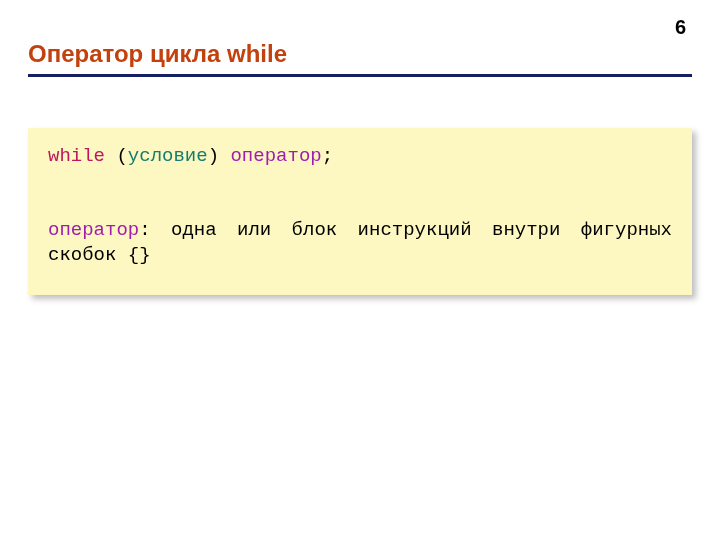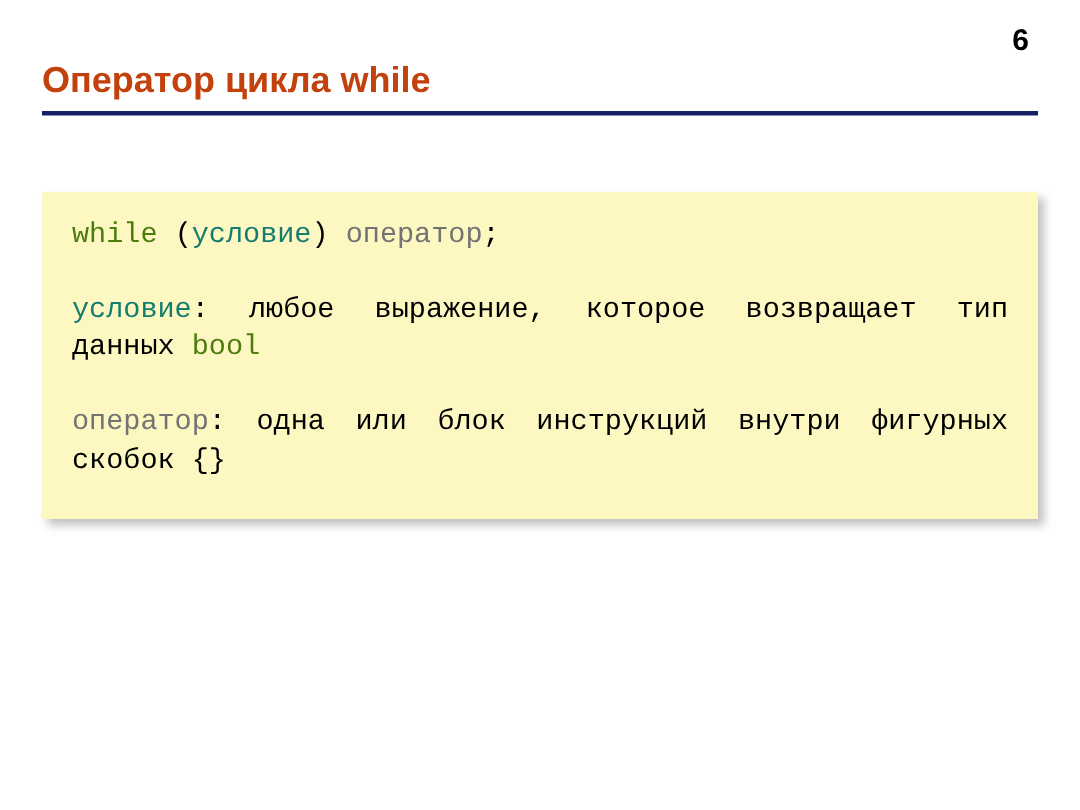--- a/index.html
+++ b/index.html
@@ -43,44 +43,41 @@
     background: #fdf7c1;
     box-shadow: 4px 4px 6px rgba(0,0,0,0.25);
     padding: 16px 20px 26px 20px;
     font-family: "Courier New", Courier, monospace;
     font-size: 19px;
     line-height: 1.35;
     color: #000;
   }
   .code-box p { margin: 0; }
   .code-box .gap { height: 24px; }
-  .c-blue  { color: #4d7c0f; }
+  .c-blue  { color: #be185d; }
   .c-teal  { color: #157d6f; }
-  .c-green { color: #737373; }
+  .c-green { color: #a21caf; }
   .just { text-align: justify; text-justify: inter-word; }
 </style>
 </head>
 <body>
 
 <div class="page-number">6</div>
 
 <div class="title">Оператор цикла while</div>
 <div class="title-rule"></div>
 
 <div class="code-box">
 
   <p>
     <span class="c-blue">while</span><span> (</span><span class="c-teal">условие</span><span>) </span><span class="c-green">оператор</span><span>;</span>
   </p>
 
   <div class="gap"></div>
 
-  <p class="just">
-    <span class="c-teal">условие</span><span>: любое выражение, которое возвращает тип данных </span><span class="c-blue">bool</span>
-  </p>
 
   <div class="gap"></div>
 
   <p class="just">
     <span class="c-green">оператор</span><span>: одна или блок инструкций внутри фигурных скобок {}</span>
   </p>
 
 </div>
 
 </body></html>

